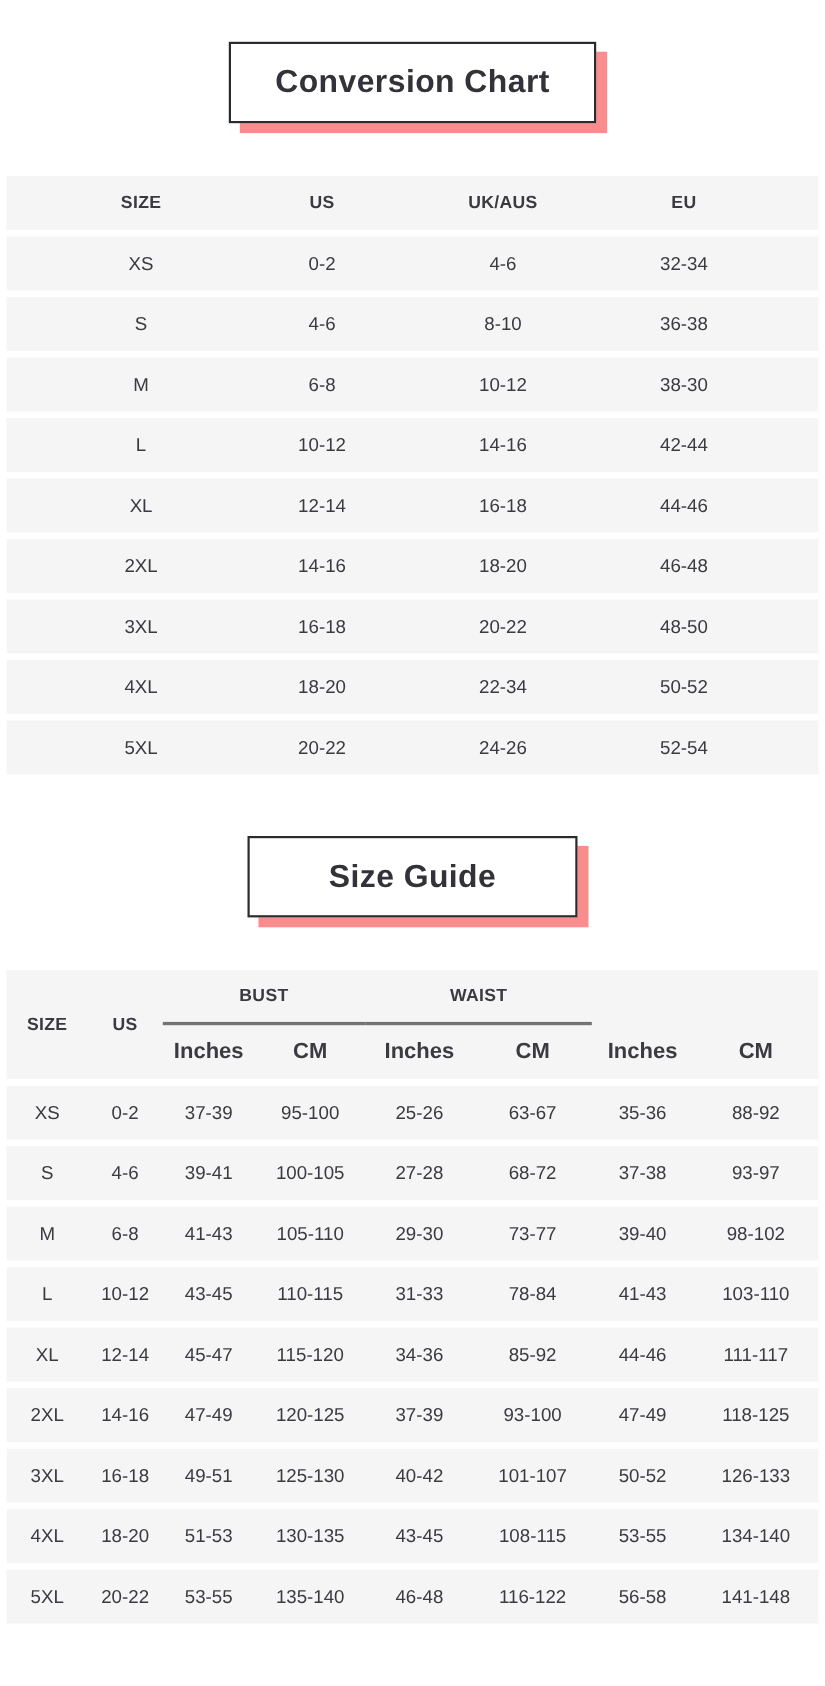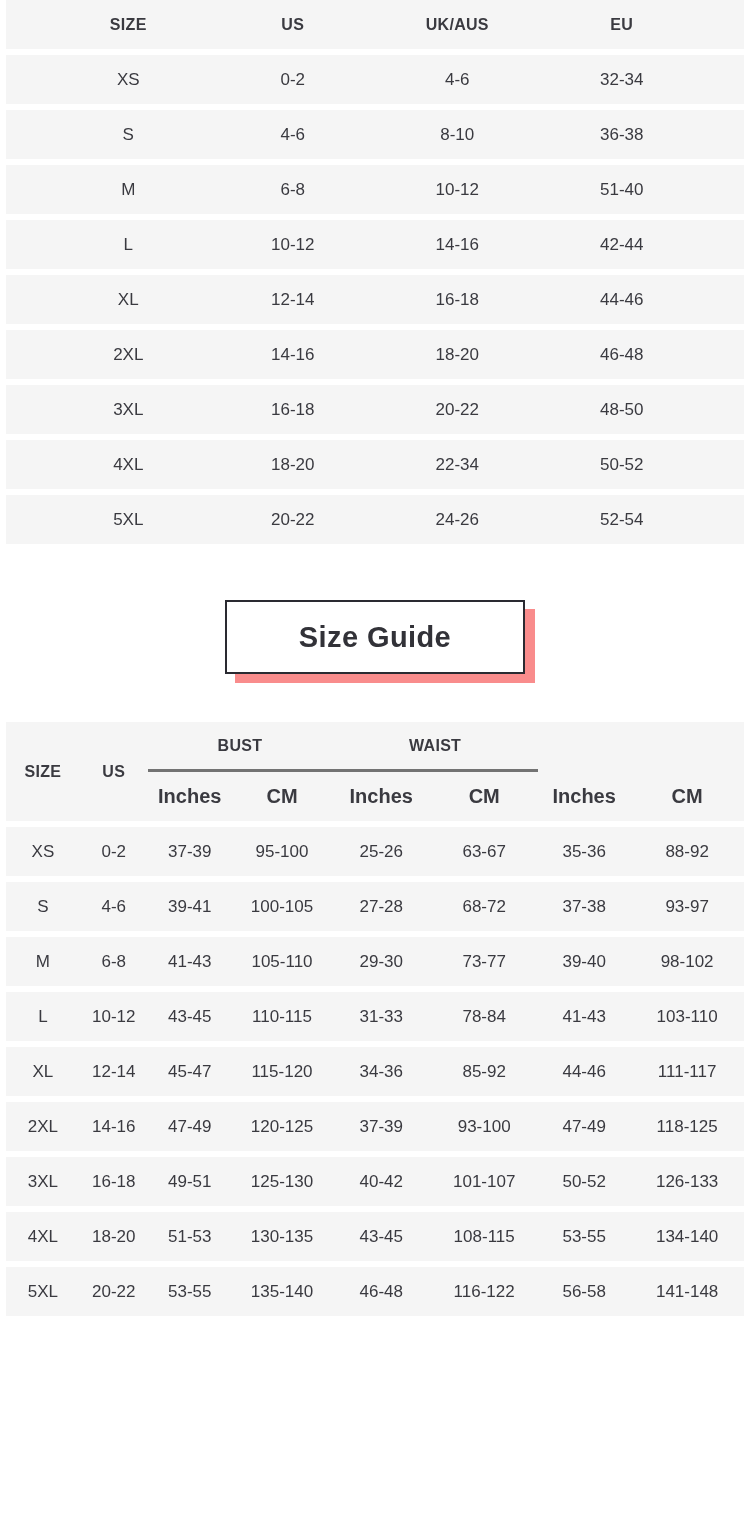--- a/index.html
+++ b/index.html
@@ -88,20 +88,25 @@
     margin-bottom: 6px;
     font-size: 17px;
   }
   .cell { line-height: 1; }
 </style>
 </head>
 <body>
 
 <div class="page">
 
+  <div class="title-row first">
+    <div class="title-box">
+      <span>Conversion Chart</span>
+    </div>
+  </div>
 
   <div class="table">
     <div class="conv-row header">
       <div class="cell">SIZE</div>
       <div class="cell">US</div>
       <div class="cell">UK/AUS</div>
       <div class="cell">EU</div>
     </div>
     <div id="conv-rows">
         <div class="conv-row">
@@ -113,21 +118,21 @@
         <div class="conv-row">
           <div class="cell">S</div>
           <div class="cell">4-6</div>
           <div class="cell">8-10</div>
           <div class="cell">36-38</div>
         </div>
         <div class="conv-row">
           <div class="cell">M</div>
           <div class="cell">6-8</div>
           <div class="cell">10-12</div>
-          <div class="cell">51-40</div>
+          <div class="cell">38-30</div>
         </div>
         <div class="conv-row">
           <div class="cell">L</div>
           <div class="cell">10-12</div>
           <div class="cell">14-16</div>
           <div class="cell">42-44</div>
         </div>
         <div class="conv-row">
           <div class="cell">XL</div>
           <div class="cell">12-14</div>

